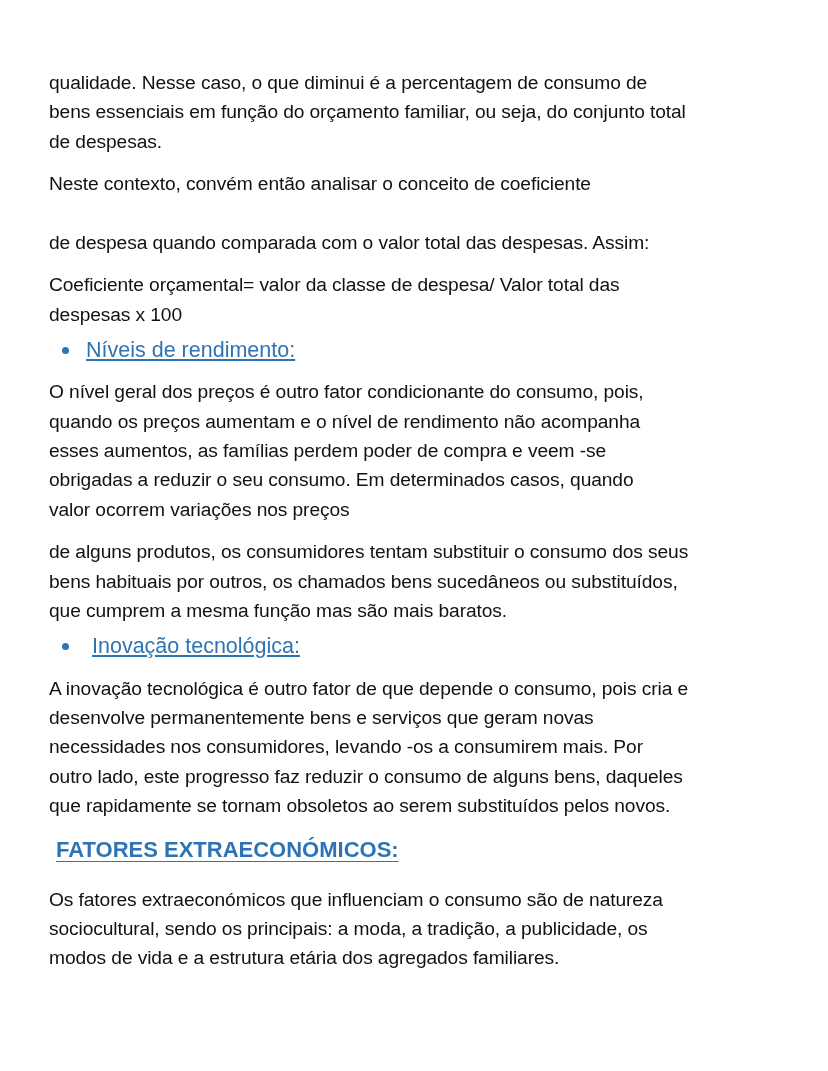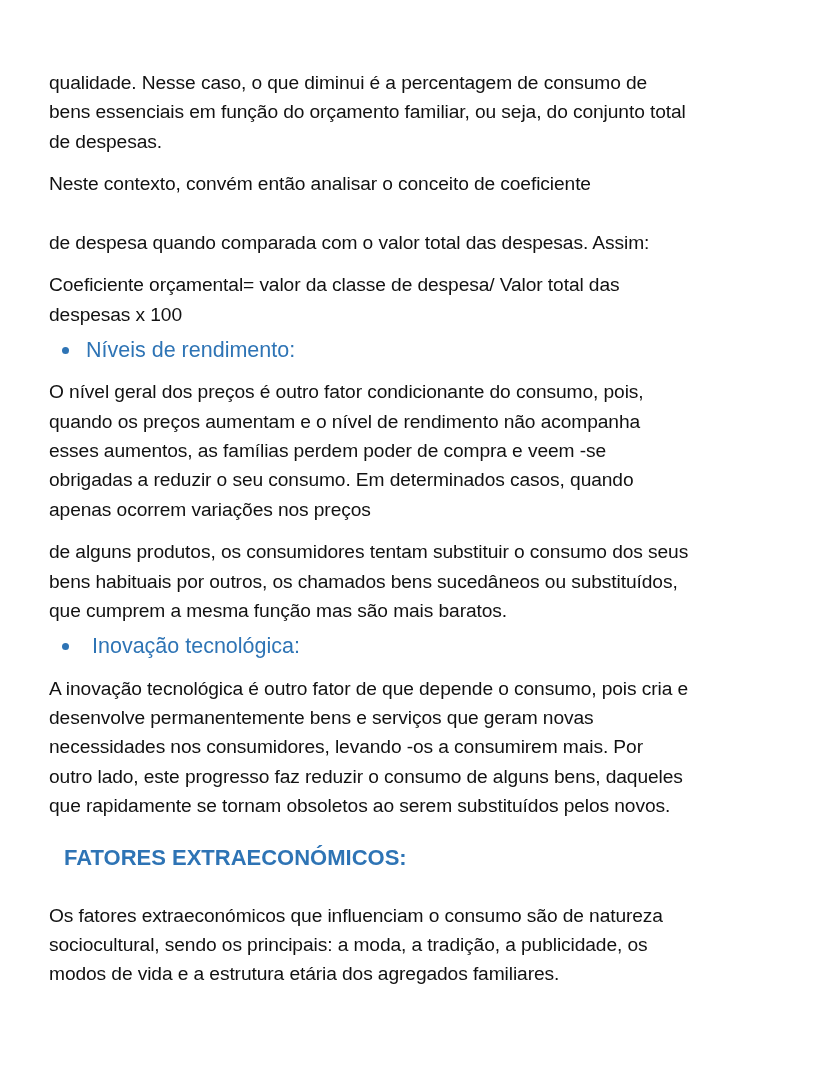--- a/index.html
+++ b/index.html
@@ -28,37 +28,39 @@
       letter-spacing: -0.1px;
     }
     .gap { height: 13px; }
     .bullet-head {
       display: flex;
       align-items: center;
       font-size: 21.5px;
       color: #2e74b5;
       height: 30px;
       margin: 0;
+      text-decoration: underline;
     }
     .bullet-dot {
       display: inline-block;
       width: 7px;
       height: 7px;
       border-radius: 50%;
       background: #2e74b5;
       margin-left: 13px;
     }
     .bullet-label-1 { margin-left: 17px; }
     .bullet-label-2 { margin-left: 23px; }
     .section-title {
       font-size: 22px;
       color: #2e74b5;
+      text-decoration: underline;
       text-decoration-thickness: 1px;
       text-underline-offset: 4px;
-      margin: 15px;
+      margin: 7px;
       line-height: 30px;
     }
   </style>
 </head>
 <body>
 
 <div class="page">
 
   <p class="body">
     <span>qualidade. Nesse caso, o que diminui é a percentagem de consumo de</span><br>
@@ -84,21 +86,21 @@
     <span class="bullet-dot"></span>
     <span class="bullet-label-1">Níveis de rendimento:</span>
   </div>
   <div style="height:12px"></div>
 
   <p class="body">
     <span>O nível geral dos preços é outro fator condicionante do consumo, pois,</span><br>
     <span>quando os preços aumentam e o nível de rendimento não acompanha</span><br>
     <span>esses aumentos, as famílias perdem poder de compra e veem -se</span><br>
     <span>obrigadas a reduzir o seu consumo. Em determinados casos, quando</span><br>
-    <span>apenas ocorrem variações nos preços</span>
+    <span>valor ocorrem variações nos preços</span>
   </p>
   <div class="gap"></div>
 
   <p class="body">
     <span>de alguns produtos, os consumidores tentam substituir o consumo dos seus</span><br>
     <span>bens habituais por outros, os chamados bens sucedâneos ou substituídos,</span><br>
     <span>que cumprem a mesma função mas são mais baratos.</span>
   </p>
   <div style="height:6px"></div>
 

